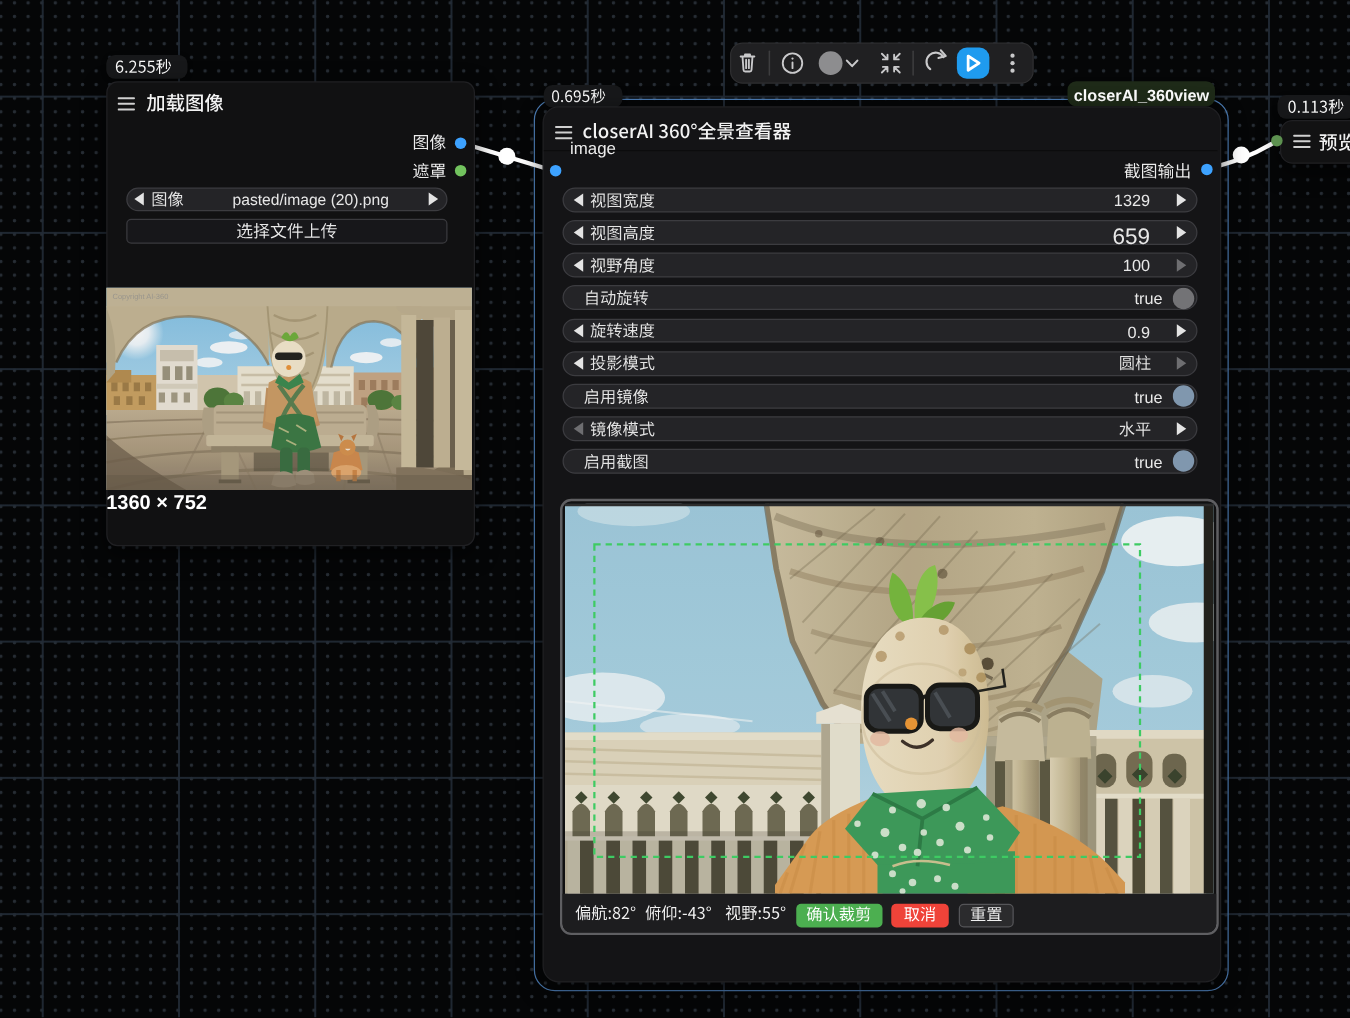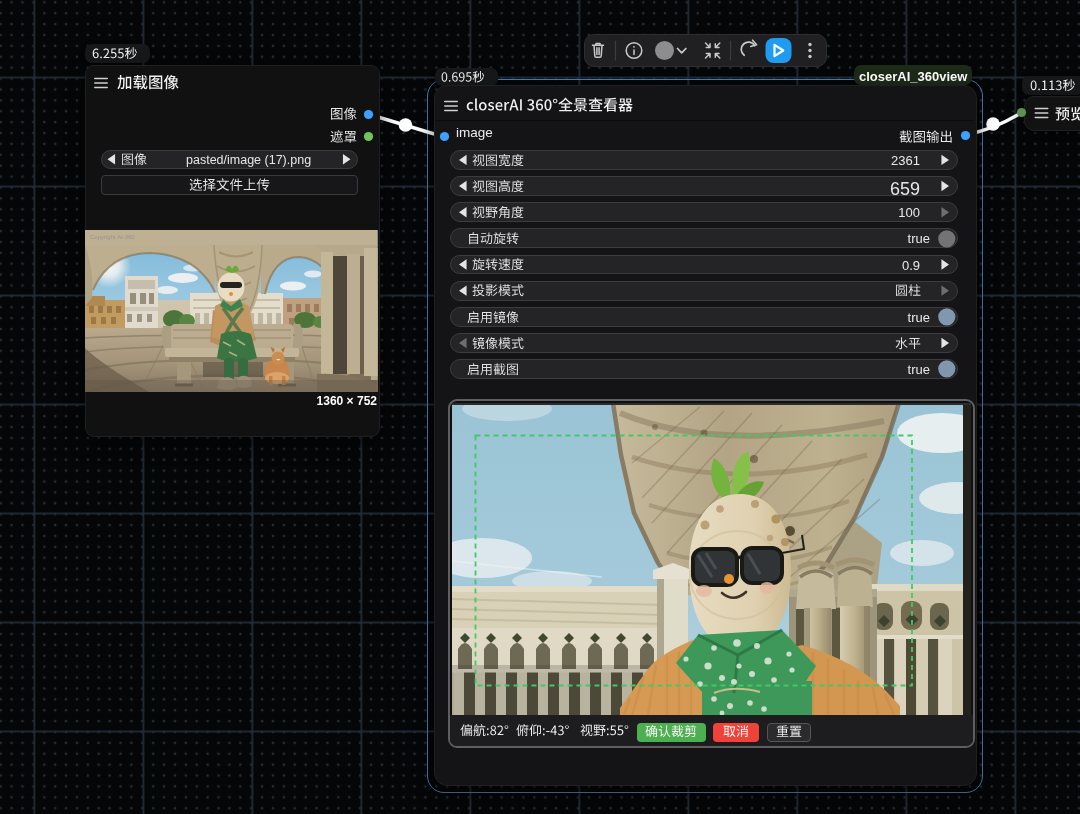--- a/index.html
+++ b/index.html
@@ -81,57 +81,57 @@
 <div class="pill" style="left:100.5px;top:149.5px;width:257px;height:19.5px;box-sizing:border-box"></div>
 <svg class="abs" style="left:0;top:0;overflow:visible" width="1" height="1">
       <polygon points="107.5,159.2 115.04,154.0 115.04,164.39999999999998" fill="#e4e4e4"></polygon>
     </svg>
 <svg class="abs" style="left:0;top:0;overflow:visible" width="1" height="1">
       <polygon points="350.5,159.2 342.96,154.0 342.96,164.39999999999998" fill="#e4e4e4"></polygon>
     </svg>
 <svg style="position:absolute;left:121.0px;top:148.9px;overflow:visible" width="28" height="20">
       <path transform="translate(0,15.1)" d="M4.9 -3.6C5.9 -3.4 7.2 -3.0 8.0 -2.6L8.4 -3.2C7.6 -3.6 6.3 -4.0 5.3 -4.2ZM3.6 -2.0C5.4 -1.8 7.6 -1.2 8.9 -0.8L9.3 -1.5C8.0 -1.9 5.8 -2.4 4.0 -2.6ZM1.1 -10.3V1.0H2.0V0.5H10.9V1.0H11.9V-10.3ZM2.0 -0.4V-9.5H10.9V-0.4ZM5.4 -9.2C4.7 -8.1 3.6 -7.1 2.5 -6.5C2.7 -6.3 3.0 -6.0 3.2 -5.9C3.6 -6.1 4.0 -6.4 4.4 -6.8C4.8 -6.4 5.3 -6.0 5.8 -5.6C4.7 -5.1 3.4 -4.7 2.3 -4.5C2.4 -4.3 2.6 -3.9 2.7 -3.7C4.0 -4.0 5.4 -4.5 6.6 -5.1C7.7 -4.6 8.9 -4.1 10.2 -3.8C10.3 -4.1 10.5 -4.4 10.7 -4.6C9.6 -4.8 8.4 -5.1 7.4 -5.6C8.4 -6.3 9.2 -7.0 9.7 -7.9L9.2 -8.2L9.0 -8.2H5.7C5.9 -8.4 6.0 -8.7 6.2 -8.9ZM4.9 -7.3 5.0 -7.4H8.4C7.9 -6.9 7.3 -6.4 6.6 -6.0C5.9 -6.4 5.3 -6.9 4.9 -7.3Z M19.3 -9.2H21.7C21.4 -8.9 21.2 -8.5 20.9 -8.2H18.5C18.8 -8.5 19.1 -8.9 19.3 -9.2ZM19.3 -10.9C18.8 -9.8 17.8 -8.4 16.3 -7.4C16.5 -7.3 16.8 -7.0 17.0 -6.8C17.2 -7.0 17.4 -7.2 17.7 -7.4V-5.4H19.7C19.0 -4.8 18.1 -4.3 16.7 -3.8C16.9 -3.7 17.2 -3.4 17.3 -3.2C18.5 -3.6 19.3 -4.1 19.9 -4.5C20.1 -4.4 20.3 -4.2 20.5 -3.9C19.6 -3.1 18.0 -2.3 16.7 -2.0C16.9 -1.8 17.1 -1.5 17.3 -1.3C18.4 -1.7 19.9 -2.6 20.9 -3.4C21.0 -3.1 21.1 -2.9 21.2 -2.7C20.1 -1.6 18.2 -0.6 16.6 -0.1C16.8 0.0 17.0 0.4 17.2 0.6C18.6 0.1 20.2 -0.8 21.3 -1.8C21.5 -1.0 21.3 -0.3 21.0 -0.0C20.9 0.2 20.7 0.2 20.4 0.2C20.2 0.2 19.9 0.2 19.5 0.2C19.7 0.4 19.8 0.8 19.8 1.0C20.1 1.0 20.4 1.0 20.6 1.0C21.0 1.0 21.4 0.9 21.7 0.6C22.3 0.1 22.5 -1.4 22.0 -2.7L22.7 -3.0C23.1 -1.6 23.9 -0.4 25.0 0.3C25.1 0.1 25.4 -0.3 25.6 -0.4C24.6 -1.0 23.8 -2.1 23.4 -3.4C23.9 -3.6 24.4 -3.9 24.8 -4.2L24.2 -4.8C23.6 -4.4 22.6 -3.8 21.8 -3.4C21.5 -4.0 21.1 -4.6 20.5 -5.0L20.8 -5.4H24.7V-8.2H21.9C22.3 -8.6 22.7 -9.1 22.9 -9.6L22.4 -10.0L22.2 -10.0H19.8L20.3 -10.7ZM18.5 -7.4H20.8C20.8 -7.0 20.6 -6.6 20.3 -6.1H18.5ZM21.6 -7.4H23.8V-6.1H21.3C21.5 -6.6 21.6 -7.0 21.6 -7.4ZM16.4 -10.9C15.7 -8.9 14.6 -7.0 13.4 -5.7C13.6 -5.5 13.8 -5.0 13.9 -4.7C14.3 -5.1 14.7 -5.6 15.1 -6.1V1.0H16.0V-7.6C16.5 -8.6 17.0 -9.6 17.3 -10.6Z" fill="#e6e6e6"></path>
     </svg>
-<div class="lat" style="left:186px;top:152.5px;font-size:12.5px;color:#e6e6e6">pasted/image (17).png</div>
+<div class="lat" style="left:186px;top:152.5px;font-size:12.5px;color:#e6e6e6">pasted/image (20).png</div>
 <div class="abs" style="left:100.5px;top:174.5px;width:257px;height:20px;background:#17171a;border:1px solid #3a3a3e;border-radius:4px;box-sizing:border-box"></div>
 <svg style="position:absolute;left:188.5px;top:173.8px;overflow:visible" width="83" height="21">
       <path transform="translate(0,15.7)" d="M0.8 -10.3C1.6 -9.7 2.5 -8.7 2.9 -8.1L3.8 -8.7C3.3 -9.3 2.4 -10.3 1.6 -10.9ZM6.0 -10.9C5.7 -9.7 5.1 -8.5 4.4 -7.7C4.6 -7.6 5.1 -7.4 5.3 -7.2C5.6 -7.6 5.9 -8.1 6.1 -8.6H8.1V-6.6H4.3V-5.7H6.8C6.5 -3.9 6.0 -2.7 4.0 -1.9C4.2 -1.8 4.5 -1.4 4.6 -1.1C6.8 -2.0 7.5 -3.6 7.8 -5.7H9.2V-2.6C9.2 -1.6 9.4 -1.3 10.4 -1.3C10.6 -1.3 11.5 -1.3 11.7 -1.3C12.6 -1.3 12.9 -1.7 12.9 -3.4C12.7 -3.5 12.2 -3.6 12.1 -3.8C12.0 -2.4 12.0 -2.2 11.6 -2.2C11.4 -2.2 10.7 -2.2 10.6 -2.2C10.2 -2.2 10.2 -2.2 10.2 -2.6V-5.7H12.8V-6.6H9.2V-8.6H12.3V-9.5H9.2V-11.3H8.1V-9.5H6.5C6.7 -9.9 6.9 -10.3 7.0 -10.7ZM3.4 -6.2H0.8V-5.2H2.4V-1.1C1.8 -0.9 1.2 -0.4 0.6 0.2L1.3 1.1C2.1 0.2 2.8 -0.5 3.3 -0.5C3.6 -0.5 4.0 -0.1 4.5 0.3C5.4 0.8 6.5 0.9 8.1 0.9C9.4 0.9 11.7 0.9 12.8 0.8C12.8 0.5 12.9 -0.0 13.0 -0.3C11.7 -0.1 9.7 -0.0 8.1 -0.0C6.7 -0.0 5.5 -0.1 4.7 -0.6C4.1 -1.0 3.8 -1.3 3.4 -1.4Z M15.9 -11.3V-8.6H14.1V-7.7H15.9V-4.8C15.2 -4.6 14.5 -4.4 14.0 -4.3L14.2 -3.3L15.9 -3.8V-0.2C15.9 0.0 15.8 0.1 15.7 0.1C15.5 0.1 15.0 0.1 14.4 0.1C14.5 0.4 14.6 0.8 14.7 1.0C15.6 1.0 16.1 1.0 16.4 0.8C16.8 0.7 16.9 0.4 16.9 -0.2V-4.1L18.4 -4.6L18.3 -5.6L16.9 -5.1V-7.7H18.5V-8.6H16.9V-11.3ZM24.4 -9.7C23.9 -9.0 23.2 -8.4 22.4 -7.8C21.7 -8.4 21.1 -9.0 20.7 -9.7ZM18.8 -10.6V-9.7H19.7C20.2 -8.8 20.9 -8.0 21.7 -7.3C20.6 -6.7 19.4 -6.2 18.3 -6.0C18.5 -5.8 18.7 -5.4 18.8 -5.1C20.0 -5.5 21.3 -6.0 22.4 -6.8C23.5 -6.0 24.7 -5.5 26.0 -5.1C26.2 -5.4 26.4 -5.8 26.6 -6.0C25.4 -6.2 24.2 -6.7 23.2 -7.3C24.3 -8.1 25.2 -9.1 25.8 -10.3L25.2 -10.7L25.0 -10.6ZM21.9 -5.6V-4.4H19.1V-3.5H21.9V-2.1H18.4V-1.1H21.9V1.1H22.9V-1.1H26.4V-2.1H22.9V-3.5H25.4V-4.4H22.9V-5.6Z M32.7 -11.1C33.1 -10.4 33.5 -9.5 33.7 -9.0L34.8 -9.4C34.6 -9.9 34.2 -10.8 33.8 -11.4ZM27.7 -9.0V-8.0H29.8C30.6 -5.9 31.6 -4.1 33.0 -2.7C31.5 -1.5 29.7 -0.5 27.5 0.1C27.7 0.3 28.0 0.8 28.1 1.1C30.4 0.3 32.3 -0.6 33.8 -2.0C35.3 -0.6 37.1 0.4 39.4 1.0C39.5 0.7 39.8 0.3 40.1 0.1C37.9 -0.5 36.1 -1.4 34.6 -2.7C35.9 -4.1 37.0 -5.8 37.7 -8.0H39.9V-9.0ZM33.8 -3.4C32.5 -4.7 31.5 -6.2 30.8 -8.0H36.6C35.9 -6.1 35.0 -4.6 33.8 -3.4Z M44.8 -4.6V-3.6H48.7V1.1H49.7V-3.6H53.4V-4.6H49.7V-7.6H52.8V-8.6H49.7V-11.2H48.7V-8.6H46.8C47.0 -9.2 47.2 -9.8 47.3 -10.5L46.3 -10.7C46.0 -8.9 45.5 -7.2 44.7 -6.0C44.9 -5.9 45.3 -5.7 45.5 -5.5C45.9 -6.1 46.2 -6.8 46.5 -7.6H48.7V-4.6ZM44.1 -11.3C43.4 -9.2 42.2 -7.2 40.9 -5.9C41.1 -5.7 41.4 -5.1 41.5 -4.9C41.9 -5.4 42.3 -5.9 42.8 -6.5V1.1H43.7V-8.1C44.2 -9.0 44.7 -10.0 45.1 -11.0Z M59.8 -11.1V-0.6H54.7V0.4H66.8V-0.6H60.8V-6.0H65.9V-7.0H60.8V-11.1Z M71.1 -11.3C70.3 -9.2 69.1 -7.2 67.7 -5.9C67.9 -5.7 68.2 -5.1 68.3 -4.9C68.8 -5.4 69.2 -5.9 69.7 -6.5V1.1H70.6V-8.1C71.2 -9.0 71.7 -10.0 72.0 -11.0ZM73.8 -1.7C75.1 -0.9 76.6 0.3 77.4 1.1L78.1 0.3C77.8 -0.0 77.2 -0.5 76.6 -0.9C77.7 -2.0 78.8 -3.3 79.6 -4.3L78.9 -4.7L78.8 -4.7H74.4L74.9 -6.3H80.4V-7.2H75.2L75.6 -8.8H79.8V-9.8H75.9L76.2 -11.1L75.2 -11.3L74.9 -9.8H72.2V-8.8H74.6L74.2 -7.2H71.4V-6.3H73.9C73.6 -5.3 73.3 -4.4 73.0 -3.7H77.9C77.3 -3.0 76.6 -2.2 75.9 -1.5C75.4 -1.8 75.0 -2.1 74.6 -2.3Z" fill="#e8e8e8"></path>
     </svg>
-<div class="lat" style="left:85px;top:393.5px;width:292px;text-align:right;font-size:12px;font-weight:700;color:#fff">1360 × 752</div>
+<div class="lat" style="left:85px;top:393.5px;width:292px;text-align:left;font-size:16px;font-weight:700;color:#fff">1360 × 752</div>
 <div class="node" style="left:434px;top:85px;width:541px;height:698.5px;border-radius:13px;background:#141416"></div>
 <svg class="abs" style="left:443.5px;top:99.5px" width="14" height="12" viewBox="0 0 14 12" stroke="#d0d0d0" stroke-width="1.6" stroke-linecap="round">
       <line x1="0.8" y1="1.5" x2="13.2" y2="1.5"></line>
       <line x1="0.8" y1="6" x2="13.2" y2="6"></line>
       <line x1="0.8" y1="10.5" x2="13.2" y2="10.5"></line>
     </svg>
 <svg style="position:absolute;left:466.0px;top:93.1px;overflow:visible" width="169" height="23">
       <path transform="translate(0,17.4)" d="M4.7 0.2C5.6 0.2 6.6 -0.1 7.3 -0.8L6.6 -2.0C6.1 -1.5 5.5 -1.2 4.8 -1.2C3.5 -1.2 2.5 -2.4 2.5 -4.1C2.5 -5.9 3.5 -7.0 4.9 -7.0C5.4 -7.0 5.9 -6.8 6.4 -6.4L7.2 -7.5C6.6 -8.0 5.8 -8.5 4.8 -8.5C2.6 -8.5 0.7 -6.9 0.7 -4.1C0.7 -1.4 2.4 0.2 4.7 0.2Z M10.8 0.2C11.2 0.2 11.5 0.1 11.7 0.0L11.5 -1.3C11.3 -1.2 11.3 -1.2 11.2 -1.2C11.0 -1.2 10.8 -1.4 10.8 -1.9V-12.0H9.1V-1.9C9.1 -0.6 9.5 0.2 10.8 0.2Z M16.8 0.2C18.9 0.2 20.7 -1.4 20.7 -4.1C20.7 -6.9 18.9 -8.5 16.8 -8.5C14.8 -8.5 12.9 -6.9 12.9 -4.1C12.9 -1.4 14.8 0.2 16.8 0.2ZM16.8 -1.2C15.5 -1.2 14.7 -2.4 14.7 -4.1C14.7 -5.9 15.5 -7.0 16.8 -7.0C18.1 -7.0 18.9 -5.9 18.9 -4.1C18.9 -2.4 18.1 -1.2 16.8 -1.2Z M25.0 0.2C27.0 0.2 28.1 -0.9 28.1 -2.3C28.1 -3.9 26.8 -4.4 25.7 -4.8C24.8 -5.2 24.0 -5.4 24.0 -6.1C24.0 -6.7 24.4 -7.1 25.3 -7.1C26.0 -7.1 26.6 -6.8 27.2 -6.4L28.0 -7.5C27.3 -8.0 26.4 -8.5 25.3 -8.5C23.5 -8.5 22.3 -7.4 22.3 -6.0C22.3 -4.6 23.6 -4.1 24.7 -3.6C25.6 -3.3 26.5 -3.0 26.5 -2.2C26.5 -1.6 26.0 -1.1 25.0 -1.1C24.1 -1.1 23.4 -1.5 22.7 -2.1L21.9 -0.9C22.7 -0.3 23.8 0.2 25.0 0.2Z M33.4 0.2C34.5 0.2 35.4 -0.2 36.2 -0.7L35.6 -1.8C35.0 -1.4 34.4 -1.2 33.6 -1.2C32.2 -1.2 31.2 -2.1 31.1 -3.7H36.4C36.5 -3.9 36.5 -4.2 36.5 -4.6C36.5 -6.9 35.3 -8.5 33.1 -8.5C31.2 -8.5 29.4 -6.8 29.4 -4.1C29.4 -1.4 31.1 0.2 33.4 0.2ZM31.0 -4.9C31.2 -6.3 32.1 -7.1 33.2 -7.1C34.4 -7.1 35.0 -6.3 35.0 -4.9Z M38.4 0.0H40.2V-5.1C40.7 -6.5 41.5 -6.9 42.2 -6.9C42.5 -6.9 42.7 -6.9 43.0 -6.8L43.3 -8.3C43.0 -8.4 42.8 -8.5 42.4 -8.5C41.5 -8.5 40.6 -7.8 40.0 -6.8H40.0L39.9 -8.3H38.4Z M43.3 0.0H45.1L46.0 -3.1H49.8L50.8 0.0H52.6L48.9 -11.1H46.9ZM46.4 -4.5 46.8 -6.0C47.2 -7.2 47.5 -8.4 47.9 -9.7H47.9C48.3 -8.4 48.6 -7.2 49.0 -6.0L49.4 -4.5Z M54.1 0.0H55.8V-11.1H54.1Z M64.6 0.2C66.7 0.2 68.3 -1.0 68.3 -3.0C68.3 -4.5 67.3 -5.4 66.1 -5.7V-5.8C67.2 -6.2 68.0 -7.1 68.0 -8.4C68.0 -10.2 66.6 -11.2 64.6 -11.2C63.3 -11.2 62.3 -10.7 61.4 -9.9L62.3 -8.8C63.0 -9.4 63.7 -9.9 64.5 -9.9C65.6 -9.9 66.2 -9.3 66.2 -8.3C66.2 -7.2 65.5 -6.4 63.3 -6.4V-5.1C65.8 -5.1 66.6 -4.3 66.6 -3.1C66.6 -1.9 65.7 -1.2 64.5 -1.2C63.3 -1.2 62.5 -1.8 61.9 -2.4L61.0 -1.3C61.8 -0.5 62.9 0.2 64.6 0.2Z M73.8 0.2C75.6 0.2 77.1 -1.2 77.1 -3.4C77.1 -5.8 75.8 -6.9 74.0 -6.9C73.2 -6.9 72.2 -6.4 71.6 -5.6C71.6 -8.8 72.8 -9.8 74.2 -9.8C74.9 -9.8 75.5 -9.5 75.9 -9.0L76.9 -10.1C76.3 -10.7 75.4 -11.2 74.1 -11.2C72.0 -11.2 70.0 -9.5 70.0 -5.3C70.0 -1.6 71.7 0.2 73.8 0.2ZM71.6 -4.3C72.3 -5.3 73.0 -5.6 73.7 -5.6C74.8 -5.6 75.5 -4.8 75.5 -3.4C75.5 -2.0 74.7 -1.1 73.8 -1.1C72.6 -1.1 71.8 -2.2 71.6 -4.3Z M82.0 0.2C84.1 0.2 85.6 -1.7 85.6 -5.6C85.6 -9.4 84.1 -11.2 82.0 -11.2C79.8 -11.2 78.4 -9.4 78.4 -5.6C78.4 -1.7 79.8 0.2 82.0 0.2ZM82.0 -1.2C80.9 -1.2 80.1 -2.4 80.1 -5.6C80.1 -8.7 80.9 -9.9 82.0 -9.9C83.1 -9.9 83.9 -8.7 83.9 -5.6C83.9 -2.4 83.1 -1.2 82.0 -1.2Z M89.2 -7.1C90.4 -7.1 91.4 -8.0 91.4 -9.3C91.4 -10.7 90.4 -11.6 89.2 -11.6C88.0 -11.6 86.9 -10.7 86.9 -9.3C86.9 -8.0 88.0 -7.1 89.2 -7.1ZM89.2 -8.0C88.4 -8.0 87.9 -8.5 87.9 -9.3C87.9 -10.1 88.4 -10.7 89.2 -10.7C89.9 -10.7 90.4 -10.1 90.4 -9.3C90.4 -8.5 89.9 -8.0 89.2 -8.0Z M99.3 -12.8C97.8 -10.5 95.1 -8.4 92.4 -7.2C92.7 -6.9 93.1 -6.4 93.3 -6.0C93.9 -6.3 94.4 -6.6 95.0 -6.9V-5.9H98.8V-3.8H95.1V-2.6H98.8V-0.4H93.2V0.9H106.0V-0.4H100.3V-2.6H104.1V-3.8H100.3V-5.9H104.2V-6.9C104.7 -6.6 105.2 -6.2 105.8 -5.9C106.0 -6.3 106.4 -6.8 106.8 -7.1C104.3 -8.3 102.2 -9.8 100.3 -11.8L100.6 -12.2ZM95.4 -7.2C96.9 -8.2 98.4 -9.4 99.5 -10.8C100.9 -9.3 102.2 -8.2 103.7 -7.2Z M110.9 -9.6H118.1V-8.7H110.9ZM110.9 -11.2H118.1V-10.4H110.9ZM111.2 -4.2H117.9V-3.0H111.2ZM116.3 -0.9C117.6 -0.4 119.3 0.5 120.2 1.1L121.2 0.2C120.2 -0.4 118.5 -1.2 117.2 -1.7ZM111.3 -1.7C110.4 -1.0 108.9 -0.4 107.6 0.0C107.9 0.3 108.4 0.8 108.6 1.0C109.9 0.5 111.5 -0.3 112.6 -1.2ZM113.4 -7.6C113.6 -7.4 113.7 -7.2 113.8 -7.0H107.9V-5.9H121.1V-7.0H115.3C115.2 -7.3 115.0 -7.6 114.8 -7.8H119.5V-12.2H109.5V-7.8H114.2ZM109.9 -5.2V-2.0H113.8V-0.1C113.8 0.1 113.8 0.1 113.6 0.2C113.4 0.2 112.6 0.2 111.9 0.1C112.1 0.5 112.2 0.9 112.3 1.2C113.4 1.2 114.1 1.2 114.6 1.1C115.1 0.9 115.3 0.6 115.3 -0.0V-2.0H119.3V-5.2Z M126.7 -3.3H132.3V-2.2H126.7ZM126.7 -5.2H132.3V-4.2H126.7ZM125.2 -6.2V-1.3H133.8V-6.2ZM123.1 -0.4V0.8H136.1V-0.4ZM128.8 -12.7V-10.9H122.9V-9.6H127.3C126.1 -8.3 124.3 -7.2 122.5 -6.6C122.8 -6.3 123.2 -5.8 123.4 -5.4C125.4 -6.2 127.4 -7.7 128.8 -9.4V-6.7H130.2V-9.4C131.6 -7.7 133.6 -6.3 135.6 -5.5C135.8 -5.9 136.3 -6.4 136.6 -6.7C134.7 -7.3 132.9 -8.4 131.6 -9.6H136.2V-10.9H130.2V-12.7Z M142.3 -3.1H148.3V-2.2H142.3ZM142.3 -4.0V-4.9H148.3V-4.0ZM142.3 -1.3H148.3V-0.4H142.3ZM149.4 -12.6C146.9 -12.1 142.5 -11.9 138.8 -11.9C138.9 -11.6 139.0 -11.1 139.0 -10.8C140.3 -10.8 141.6 -10.8 143.0 -10.9L142.7 -10.0H139.0V-8.9H142.3C142.2 -8.6 142.1 -8.3 141.9 -8.0H137.9V-6.9H141.3C140.4 -5.4 139.1 -4.0 137.5 -3.1C137.8 -2.8 138.2 -2.3 138.4 -2.0C139.3 -2.5 140.2 -3.2 140.9 -4.0V1.3H142.3V0.7H148.3V1.3H149.7V-6.0H142.4C142.6 -6.3 142.8 -6.6 142.9 -6.9H151.2V-8.0H143.5L143.9 -8.9H150.3V-10.0H144.3L144.5 -11.0C146.7 -11.1 148.7 -11.3 150.2 -11.5Z M155.2 -10.8H157.3V-9.0H155.2ZM161.5 -10.8H163.9V-9.0H161.5ZM161.2 -7.2C161.8 -7.0 162.4 -6.7 162.9 -6.4H159.0C159.3 -6.8 159.6 -7.3 159.8 -7.7L158.7 -7.9V-12.0H153.9V-7.8H158.3C158.1 -7.3 157.8 -6.9 157.4 -6.4H152.8V-5.1H156.1C155.2 -4.3 154.0 -3.6 152.4 -3.0C152.7 -2.8 153.1 -2.2 153.2 -1.9L153.9 -2.2V1.3H155.2V0.9H157.3V1.2H158.7V-3.4H156.0C156.8 -3.9 157.5 -4.5 158.0 -5.1H160.7C161.3 -4.5 162.0 -3.9 162.7 -3.4H160.3V1.3H161.6V0.9H163.9V1.2H165.2V-2.1L165.8 -1.9C166.0 -2.3 166.4 -2.8 166.7 -3.1C165.2 -3.5 163.6 -4.2 162.5 -5.1H166.3V-6.4H163.7L164.1 -6.8C163.7 -7.2 163.0 -7.5 162.3 -7.8H165.2V-12.0H160.2V-7.8H161.8ZM155.2 -0.4V-2.2H157.3V-0.4ZM161.6 -0.4V-2.2H163.9V-0.4Z" fill="#f2f2f2"></path>
     </svg>
 <div class="abs" style="left:435px;top:119.5px;width:539px;height:1px;background:#0c0c0d"></div>
 <svg class="abs" style="left:439.0px;top:130.5px" width="11" height="11">
       <circle cx="5.5" cy="5.5" r="4.6" fill="#3da2ff"></circle>
     </svg>
-<div class="lat" style="left:456px;top:125px;font-size:13.5px;color:#ececec">image</div>
+<div class="lat" style="left:456px;top:111px;font-size:13.5px;color:#ececec">image</div>
 <svg style="position:absolute;left:899.0px;top:125.8px;overflow:visible" width="56" height="21">
       <path transform="translate(0,15.7)" d="M9.8 -10.6C10.5 -10.0 11.3 -9.1 11.7 -8.6L12.5 -9.2C12.1 -9.7 11.2 -10.5 10.5 -11.1ZM4.2 -6.7C4.5 -6.4 4.7 -6.0 4.8 -5.6H2.9C3.2 -6.0 3.3 -6.4 3.5 -6.8L2.7 -7.0C2.2 -5.8 1.4 -4.7 0.5 -3.9C0.7 -3.8 1.1 -3.5 1.2 -3.3C1.4 -3.5 1.6 -3.8 1.8 -4.0V0.8H2.7V0.1H7.2L6.8 0.4C7.0 0.6 7.3 0.9 7.5 1.1C8.2 0.6 8.9 -0.1 9.5 -0.8C10.0 0.3 10.6 0.9 11.5 0.9C12.4 0.9 12.8 0.3 12.9 -1.7C12.7 -1.8 12.4 -2.0 12.1 -2.2C12.1 -0.6 11.9 -0.1 11.6 -0.1C11.0 -0.1 10.5 -0.6 10.2 -1.7C11.0 -3.0 11.7 -4.5 12.2 -6.1L11.2 -6.3C10.9 -5.1 10.4 -4.0 9.8 -2.9C9.5 -4.1 9.3 -5.5 9.2 -7.2H12.8V-8.0H9.1C9.1 -9.1 9.0 -10.2 9.1 -11.3H8.1C8.1 -10.2 8.1 -9.1 8.2 -8.0H4.8V-9.2H7.2V-10.1H4.8V-11.3H3.8V-10.1H1.3V-9.2H3.8V-8.0H0.7V-7.2H8.2C8.4 -5.1 8.6 -3.2 9.1 -1.8C8.6 -1.2 8.1 -0.6 7.5 -0.2V-0.7H5.5V-1.7H7.3V-2.4H5.5V-3.3H7.3V-4.0H5.5V-4.8H7.5V-5.6H5.8C5.6 -6.0 5.3 -6.6 5.0 -7.0ZM4.7 -3.3V-2.4H2.7V-3.3ZM4.7 -4.0H2.7V-4.8H4.7ZM4.7 -1.7V-0.7H2.7V-1.7Z M18.6 -3.8C19.6 -3.5 21.0 -3.1 21.8 -2.7L22.2 -3.4C21.4 -3.7 20.1 -4.2 19.0 -4.4ZM17.2 -2.1C19.1 -1.8 21.4 -1.3 22.7 -0.8L23.2 -1.6C21.8 -2.0 19.5 -2.5 17.7 -2.7ZM14.6 -10.7V1.1H15.6V0.5H24.9V1.1H25.9V-10.7ZM15.6 -0.4V-9.8H24.9V-0.4ZM19.1 -9.6C18.4 -8.5 17.3 -7.4 16.1 -6.7C16.3 -6.6 16.7 -6.3 16.8 -6.1C17.2 -6.4 17.6 -6.7 18.0 -7.1C18.5 -6.6 19.0 -6.2 19.5 -5.9C18.3 -5.3 17.1 -4.9 15.8 -4.7C16.0 -4.5 16.2 -4.1 16.3 -3.8C17.7 -4.2 19.1 -4.7 20.4 -5.3C21.5 -4.7 22.8 -4.3 24.0 -4.0C24.2 -4.2 24.4 -4.6 24.6 -4.8C23.4 -5.0 22.2 -5.3 21.2 -5.8C22.2 -6.5 23.0 -7.3 23.6 -8.2L23.0 -8.5L22.9 -8.5H19.4C19.6 -8.7 19.8 -9.0 19.9 -9.3ZM18.6 -7.6 18.7 -7.7H22.2C21.7 -7.2 21.1 -6.7 20.3 -6.3C19.6 -6.7 19.0 -7.1 18.6 -7.6Z M36.9 -6.0V-1.1H37.7V-6.0ZM38.6 -6.5V-0.1C38.6 0.1 38.6 0.1 38.4 0.1C38.2 0.1 37.7 0.1 37.1 0.1C37.2 0.4 37.3 0.7 37.4 1.0C38.2 1.0 38.7 0.9 39.0 0.8C39.4 0.7 39.4 0.4 39.4 -0.1V-6.5ZM28.0 -4.5C28.1 -4.6 28.5 -4.6 28.9 -4.6H30.0V-2.8C29.1 -2.6 28.2 -2.4 27.6 -2.3L27.8 -1.3L30.0 -1.8V1.1H30.8V-2.1L32.0 -2.4L31.9 -3.2L30.8 -3.0V-4.6H31.9V-5.6H30.8V-7.6H30.0V-5.6H28.8C29.1 -6.5 29.5 -7.6 29.7 -8.8H32.0V-9.7H29.9C30.0 -10.2 30.1 -10.7 30.2 -11.2L29.2 -11.3C29.2 -10.8 29.1 -10.2 29.0 -9.7H27.6V-8.8H28.8C28.6 -7.7 28.4 -6.8 28.2 -6.4C28.0 -5.8 27.9 -5.4 27.6 -5.3C27.8 -5.1 27.9 -4.6 28.0 -4.5ZM35.9 -11.4C35.0 -10.0 33.3 -8.6 31.7 -7.9C31.9 -7.7 32.2 -7.4 32.4 -7.1C32.7 -7.3 33.1 -7.5 33.4 -7.7V-7.2H38.4V-7.8C38.8 -7.6 39.1 -7.4 39.5 -7.2C39.6 -7.5 39.9 -7.8 40.1 -8.0C38.7 -8.7 37.4 -9.4 36.4 -10.6L36.7 -11.0ZM33.8 -8.0C34.6 -8.6 35.3 -9.2 35.9 -9.9C36.6 -9.2 37.3 -8.5 38.2 -8.0ZM35.3 -5.5V-4.4H33.4V-5.5ZM32.6 -6.3V1.0H33.4V-1.8H35.3V0.0C35.3 0.1 35.3 0.2 35.2 0.2C35.0 0.2 34.7 0.2 34.2 0.2C34.4 0.4 34.5 0.8 34.5 1.0C35.1 1.0 35.5 1.0 35.8 0.9C36.1 0.7 36.1 0.4 36.1 0.0V-6.3ZM33.4 -3.6H35.3V-2.5H33.4Z M41.9 -4.6V0.3H51.5V1.1H52.6V-4.6H51.5V-0.7H47.8V-5.5H52.0V-10.1H50.9V-6.4H47.8V-11.3H46.7V-6.4H43.6V-10.1H42.5V-5.5H46.7V-0.7H43.0V-4.6Z" fill="#ececec"></path>
     </svg>
 <svg class="abs" style="left:959.5px;top:130.0px" width="11" height="11">
       <circle cx="5.5" cy="5.5" r="4.6" fill="#3da2ff"></circle>
     </svg>
 <div class="pill" style="left:450px;top:150.0px;width:507.5px;height:19.8px;box-sizing:border-box"></div>
 <svg class="abs" style="left:0;top:0;overflow:visible" width="1" height="1">
       <polygon points="459,159.9 466.54,154.70000000000002 466.54,165.1" fill="#e4e4e4"></polygon>
     </svg>
 <svg class="abs" style="left:0;top:0;overflow:visible" width="1" height="1">
       <polygon points="949,159.9 941.46,154.70000000000002 941.46,165.1" fill="#e4e4e4"></polygon>
     </svg>
 <svg style="position:absolute;left:471.5px;top:149.6px;overflow:visible" width="54" height="20">
       <path transform="translate(0,15.1)" d="M5.8 -10.3V-3.4H6.8V-9.4H10.8V-3.4H11.8V-10.3ZM2.0 -10.5C2.5 -9.9 3.0 -9.2 3.2 -8.7L4.0 -9.3C3.8 -9.7 3.2 -10.4 2.7 -10.9ZM8.3 -8.4V-5.9C8.3 -3.9 7.9 -1.4 4.6 0.3C4.8 0.5 5.1 0.8 5.2 1.1C7.2 0.0 8.2 -1.4 8.7 -2.8V-0.3C8.7 0.6 9.1 0.8 10.0 0.8H11.1C12.3 0.8 12.4 0.3 12.5 -1.7C12.3 -1.8 12.0 -1.9 11.7 -2.1C11.7 -0.2 11.6 0.1 11.2 0.1H10.1C9.7 0.1 9.6 0.0 9.6 -0.4V-3.6H9.0C9.2 -4.4 9.2 -5.2 9.2 -5.9V-8.4ZM0.8 -8.7V-7.8H4.0C3.2 -6.1 1.8 -4.5 0.5 -3.6C0.7 -3.4 0.9 -2.9 1.0 -2.7C1.5 -3.0 2.0 -3.5 2.5 -4.0V1.0H3.4V-4.6C3.8 -4.0 4.4 -3.2 4.7 -2.8L5.3 -3.6C5.0 -3.9 4.1 -5.0 3.6 -5.5C4.3 -6.4 4.8 -7.4 5.2 -8.4L4.6 -8.7L4.5 -8.7Z M17.9 -3.6C18.9 -3.4 20.2 -3.0 21.0 -2.6L21.4 -3.2C20.6 -3.6 19.3 -4.0 18.3 -4.2ZM16.6 -2.0C18.4 -1.8 20.6 -1.2 21.9 -0.8L22.3 -1.5C21.0 -1.9 18.8 -2.4 17.0 -2.6ZM14.1 -10.3V1.0H15.0V0.5H23.9V1.0H24.9V-10.3ZM15.0 -0.4V-9.5H23.9V-0.4ZM18.4 -9.2C17.7 -8.1 16.6 -7.1 15.5 -6.5C15.7 -6.3 16.0 -6.0 16.2 -5.9C16.6 -6.1 17.0 -6.4 17.4 -6.8C17.8 -6.4 18.3 -6.0 18.8 -5.6C17.7 -5.1 16.4 -4.7 15.3 -4.5C15.4 -4.3 15.6 -3.9 15.7 -3.7C17.0 -4.0 18.4 -4.5 19.6 -5.1C20.7 -4.6 21.9 -4.1 23.2 -3.8C23.3 -4.1 23.5 -4.4 23.7 -4.6C22.6 -4.8 21.4 -5.1 20.4 -5.6C21.4 -6.3 22.2 -7.0 22.7 -7.9L22.2 -8.2L22.0 -8.2H18.7C18.9 -8.4 19.0 -8.7 19.2 -8.9ZM17.9 -7.3 18.0 -7.4H21.4C20.9 -6.9 20.3 -6.4 19.6 -6.0C18.9 -6.4 18.3 -6.9 17.9 -7.3Z M32.8 -2.5V-0.4C32.8 0.6 33.1 0.9 34.5 0.9C34.8 0.9 36.6 0.9 36.9 0.9C38.1 0.9 38.4 0.4 38.5 -1.6C38.2 -1.6 37.8 -1.8 37.6 -1.9C37.5 -0.2 37.5 0.0 36.8 0.0C36.4 0.0 34.9 0.0 34.6 0.0C33.9 0.0 33.8 -0.0 33.8 -0.4V-2.5ZM31.7 -4.1V-3.1C31.7 -2.0 31.4 -0.6 26.5 0.4C26.8 0.6 27.1 1.0 27.2 1.2C32.2 0.1 32.8 -1.7 32.8 -3.1V-4.1ZM28.6 -5.4V-1.3H29.6V-4.6H35.3V-1.4H36.4V-5.4ZM31.6 -10.8C31.8 -10.5 32.0 -10.1 32.1 -9.8H27.0V-7.4H27.9V-8.9H37.1V-7.4H38.0V-9.8H33.3C33.1 -10.2 32.9 -10.7 32.6 -11.0ZM33.8 -8.4V-7.6H31.3V-8.5H30.3V-7.6H28.3V-6.8H30.3V-5.9H31.3V-6.8H33.8V-5.9H34.7V-6.8H36.8V-7.6H34.7V-8.4Z M44.0 -8.4V-7.2H41.9V-6.4H44.0V-4.3H49.1V-6.4H51.2V-7.2H49.1V-8.4H48.1V-7.2H45.0V-8.4ZM48.1 -6.4V-5.1H45.0V-6.4ZM48.8 -2.6C48.3 -2.0 47.5 -1.4 46.5 -1.0C45.6 -1.4 44.9 -2.0 44.3 -2.6ZM42.1 -3.4V-2.6H43.8L43.4 -2.5C43.9 -1.7 44.6 -1.1 45.5 -0.6C44.2 -0.2 42.9 0.0 41.5 0.1C41.6 0.4 41.8 0.7 41.9 1.0C43.5 0.8 45.1 0.5 46.5 -0.1C47.8 0.5 49.3 0.8 50.9 1.0C51.1 0.8 51.3 0.4 51.5 0.2C50.1 0.1 48.7 -0.2 47.6 -0.6C48.7 -1.2 49.7 -2.0 50.3 -3.2L49.7 -3.5L49.5 -3.4ZM45.1 -10.8C45.3 -10.4 45.5 -10.0 45.7 -9.6H40.6V-6.1C40.6 -4.1 40.5 -1.4 39.5 0.6C39.7 0.7 40.2 0.9 40.4 1.0C41.4 -1.0 41.6 -4.0 41.6 -6.1V-8.7H51.3V-9.6H46.8C46.6 -10.0 46.4 -10.6 46.1 -11.0Z" fill="#e4e4e4"></path>
     </svg>
-<div class="lat" style="left:920px;top:152.9px;font-size:13px;transform:translateX(-100%)">2361</div>
+<div class="lat" style="left:920px;top:152.9px;font-size:13px;transform:translateX(-100%)">1329</div>
 <div class="pill" style="left:450px;top:176.2px;width:507.5px;height:19.8px;box-sizing:border-box"></div>
 <svg class="abs" style="left:0;top:0;overflow:visible" width="1" height="1">
       <polygon points="459,186.05 466.54,180.85000000000002 466.54,191.25" fill="#e4e4e4"></polygon>
     </svg>
 <svg class="abs" style="left:0;top:0;overflow:visible" width="1" height="1">
       <polygon points="949,186.05 941.46,180.85000000000002 941.46,191.25" fill="#e4e4e4"></polygon>
     </svg>
 <svg style="position:absolute;left:471.5px;top:175.8px;overflow:visible" width="54" height="20">
       <path transform="translate(0,15.1)" d="M5.8 -10.3V-3.4H6.8V-9.4H10.8V-3.4H11.8V-10.3ZM2.0 -10.5C2.5 -9.9 3.0 -9.2 3.2 -8.7L4.0 -9.3C3.8 -9.7 3.2 -10.4 2.7 -10.9ZM8.3 -8.4V-5.9C8.3 -3.9 7.9 -1.4 4.6 0.3C4.8 0.5 5.1 0.8 5.2 1.1C7.2 0.0 8.2 -1.4 8.7 -2.8V-0.3C8.7 0.6 9.1 0.8 10.0 0.8H11.1C12.3 0.8 12.4 0.3 12.5 -1.7C12.3 -1.8 12.0 -1.9 11.7 -2.1C11.7 -0.2 11.6 0.1 11.2 0.1H10.1C9.7 0.1 9.6 0.0 9.6 -0.4V-3.6H9.0C9.2 -4.4 9.2 -5.2 9.2 -5.9V-8.4ZM0.8 -8.7V-7.8H4.0C3.2 -6.1 1.8 -4.5 0.5 -3.6C0.7 -3.4 0.9 -2.9 1.0 -2.7C1.5 -3.0 2.0 -3.5 2.5 -4.0V1.0H3.4V-4.6C3.8 -4.0 4.4 -3.2 4.7 -2.8L5.3 -3.6C5.0 -3.9 4.1 -5.0 3.6 -5.5C4.3 -6.4 4.8 -7.4 5.2 -8.4L4.6 -8.7L4.5 -8.7Z M17.9 -3.6C18.9 -3.4 20.2 -3.0 21.0 -2.6L21.4 -3.2C20.6 -3.6 19.3 -4.0 18.3 -4.2ZM16.6 -2.0C18.4 -1.8 20.6 -1.2 21.9 -0.8L22.3 -1.5C21.0 -1.9 18.8 -2.4 17.0 -2.6ZM14.1 -10.3V1.0H15.0V0.5H23.9V1.0H24.9V-10.3ZM15.0 -0.4V-9.5H23.9V-0.4ZM18.4 -9.2C17.7 -8.1 16.6 -7.1 15.5 -6.5C15.7 -6.3 16.0 -6.0 16.2 -5.9C16.6 -6.1 17.0 -6.4 17.4 -6.8C17.8 -6.4 18.3 -6.0 18.8 -5.6C17.7 -5.1 16.4 -4.7 15.3 -4.5C15.4 -4.3 15.6 -3.9 15.7 -3.7C17.0 -4.0 18.4 -4.5 19.6 -5.1C20.7 -4.6 21.9 -4.1 23.2 -3.8C23.3 -4.1 23.5 -4.4 23.7 -4.6C22.6 -4.8 21.4 -5.1 20.4 -5.6C21.4 -6.3 22.2 -7.0 22.7 -7.9L22.2 -8.2L22.0 -8.2H18.7C18.9 -8.4 19.0 -8.7 19.2 -8.9ZM17.9 -7.3 18.0 -7.4H21.4C20.9 -6.9 20.3 -6.4 19.6 -6.0C18.9 -6.4 18.3 -6.9 17.9 -7.3Z M29.7 -7.3H35.3V-6.1H29.7ZM28.7 -8.0V-5.4H36.4V-8.0ZM31.7 -10.7 32.1 -9.6H26.8V-8.7H38.2V-9.6H33.2C33.0 -10.0 32.9 -10.5 32.7 -11.0ZM27.2 -4.6V1.0H28.2V-3.8H36.8V0.0C36.8 0.2 36.7 0.2 36.6 0.2C36.4 0.2 35.8 0.2 35.2 0.2C35.4 0.4 35.5 0.7 35.6 0.9C36.4 0.9 36.9 0.9 37.3 0.8C37.6 0.7 37.8 0.5 37.8 0.0V-4.6ZM29.7 -3.1V0.3H30.6V-0.4H35.2V-3.1ZM30.6 -2.3H34.3V-1.1H30.6Z M44.0 -8.4V-7.2H41.9V-6.4H44.0V-4.3H49.1V-6.4H51.2V-7.2H49.1V-8.4H48.1V-7.2H45.0V-8.4ZM48.1 -6.4V-5.1H45.0V-6.4ZM48.8 -2.6C48.3 -2.0 47.5 -1.4 46.5 -1.0C45.6 -1.4 44.9 -2.0 44.3 -2.6ZM42.1 -3.4V-2.6H43.8L43.4 -2.5C43.9 -1.7 44.6 -1.1 45.5 -0.6C44.2 -0.2 42.9 0.0 41.5 0.1C41.6 0.4 41.8 0.7 41.9 1.0C43.5 0.8 45.1 0.5 46.5 -0.1C47.8 0.5 49.3 0.8 50.9 1.0C51.1 0.8 51.3 0.4 51.5 0.2C50.1 0.1 48.7 -0.2 47.6 -0.6C48.7 -1.2 49.7 -2.0 50.3 -3.2L49.7 -3.5L49.5 -3.4ZM45.1 -10.8C45.3 -10.4 45.5 -10.0 45.7 -9.6H40.6V-6.1C40.6 -4.1 40.5 -1.4 39.5 0.6C39.7 0.7 40.2 0.9 40.4 1.0C41.4 -1.0 41.6 -4.0 41.6 -6.1V-8.7H51.3V-9.6H46.8C46.6 -10.0 46.4 -10.6 46.1 -11.0Z" fill="#e4e4e4"></path>
     </svg>

